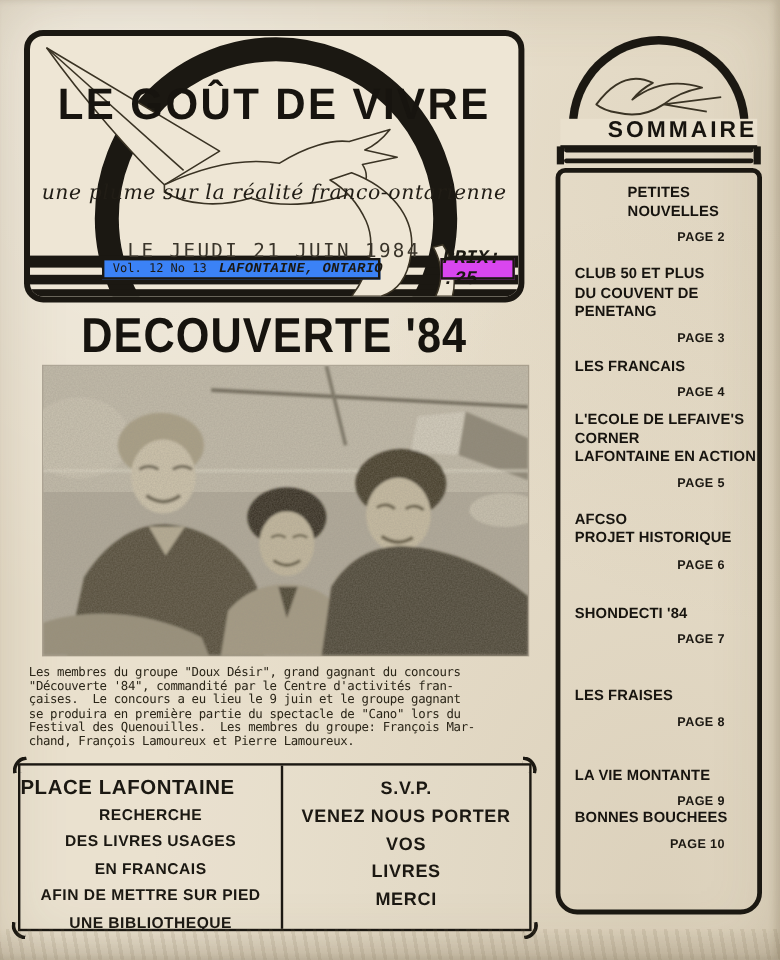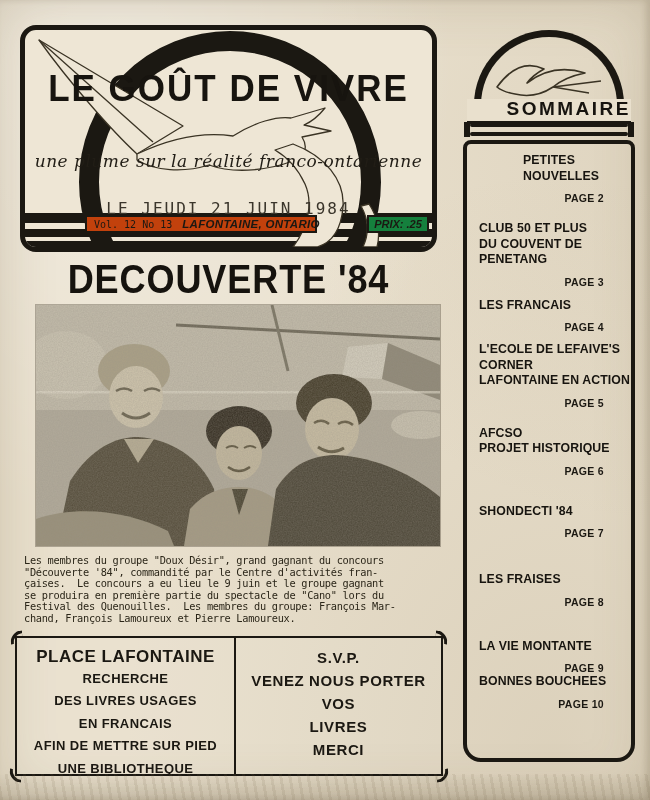--- a/index.html
+++ b/index.html
@@ -39,30 +39,30 @@
   }
   .mh-tagline{ position:absolute; top:121px; left:0; right:0; text-align:center;
     font-family:"DejaVu Serif", serif; font-style:italic; font-size:17px;
     letter-spacing:.5px; color:#211d16; white-space:nowrap;
   }
   .mh-date{ position:absolute; top:169px; left:0; right:0; text-align:center;
     font-family:"DejaVu Sans Mono", monospace; font-size:16px; letter-spacing:2px;
     color:#3a352b;
   }
   .mh-volbox{ position:absolute; left:60px; top:185px; width:232px; height:18px;
-    background:#c2410c; border:2px solid #1b1812;
+    background:#3b82f6; border:2px solid #1b1812;
     display:flex; align-items:center; gap:10px; padding:0 7px; z-index:3;
   }
   .mh-vol{ font-family:"DejaVu Sans Mono", monospace; font-size:10px; white-space:nowrap; }
-  .mh-loc{ font-family:Liberation Sans, sans-serif; font-style:italic; font-weight:bold;
+  .mh-loc{ font-family:Liberation Mono, monospace; font-style:italic; font-weight:bold;
     font-size:11.5px; white-space:nowrap; letter-spacing:.3px; }
   .mh-prix{ position:absolute; right:3px; top:185px; width:62px; height:18px;
-    background:#15803d; border:2px solid #1b1812; z-index:3;
+    background:#d946ef; border:2px solid #1b1812; z-index:3;
     display:flex; align-items:center; justify-content:center;
-    font-family:Liberation Sans, sans-serif; font-style:italic; font-weight:bold; font-size:11px;
+    font-family:Liberation Mono, monospace; font-style:italic; font-weight:bold; font-size:16px;
   }
 
   
   .headline{ margin:5px 0 2px; text-align:center;
     font-size:41px; font-weight:bold; letter-spacing:1px; line-height:1.1;
     transform:scaleX(.88); transform-origin:center; color:#16130e; white-space:nowrap;
   }
 
   
   .photo{ margin:3px 0 0 16px; width:404px; height:241px; background:#b7b0a0;
@@ -72,21 +72,21 @@
   
   .caption{ margin:9px 0 0 4px;
     font-family:"DejaVu Sans Mono", monospace; font-size:10.3px; line-height:11.6px;
     white-space:pre; color:#2b2619; letter-spacing:-0.3px;
   }
 
   
   .ad-box{ position:relative; margin:11px 0 0 -5px; width:428px; height:140px;
     border:2px solid #1b1812; display:flex; background:rgba(255,255,255,.06);
   }
-  .ad-cell{ display:flex; flex-direction:column; align-items:center; justify-content:flex-start; padding-top:8px; }
+  .ad-cell{ display:flex; flex-direction:column; justify-content:flex-start; padding-top:8px; }
   .ad-left{ width:220px; border-right:2px solid #1b1812; }
   .ad-right{ width:206px; }
   .ad-title{ font-weight:bold; font-size:17px; letter-spacing:.5px; line-height:22px; }
   .ad-lines{ font-weight:bold; font-size:13px; line-height:22.5px; text-align:center; white-space:pre-line; letter-spacing:.4px; }
   .ad-lines-big{ font-weight:bold; font-size:15px; line-height:23px; text-align:center; white-space:pre-line; letter-spacing:.6px; }
   .orn{ position:absolute; width:13px; height:13px; border:3px solid #1b1812; }
   .orn-tl{ left:-7px; top:-7px; border-right:none; border-bottom:none; border-top-left-radius:12px; transform:rotate(-8deg); }
   .orn-tr{ right:-7px; top:-7px; border-left:none; border-bottom:none; border-top-right-radius:12px; transform:rotate(8deg); }
   .orn-bl{ left:-8px; bottom:-8px; border-right:none; border-top:none; border-bottom-left-radius:12px; transform:rotate(8deg); }
   .orn-br{ right:-8px; bottom:-8px; border-left:none; border-top:none; border-bottom-right-radius:12px; transform:rotate(-8deg); }

